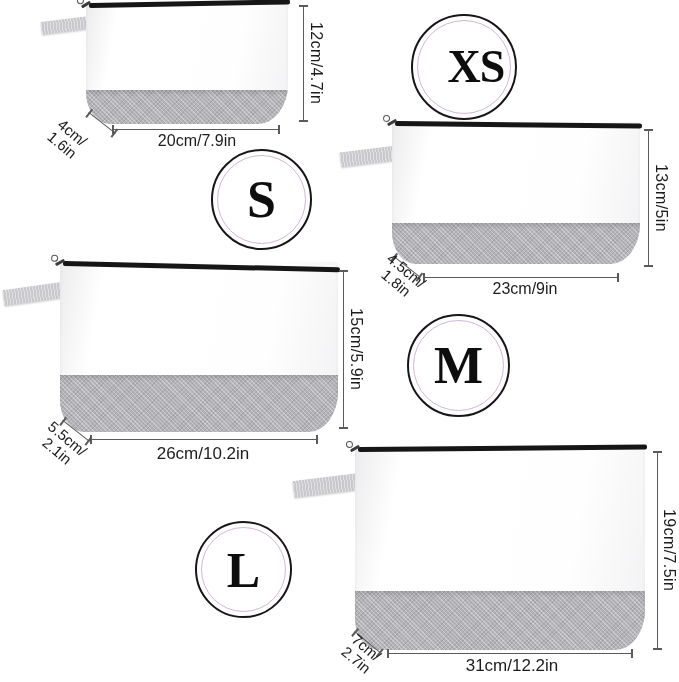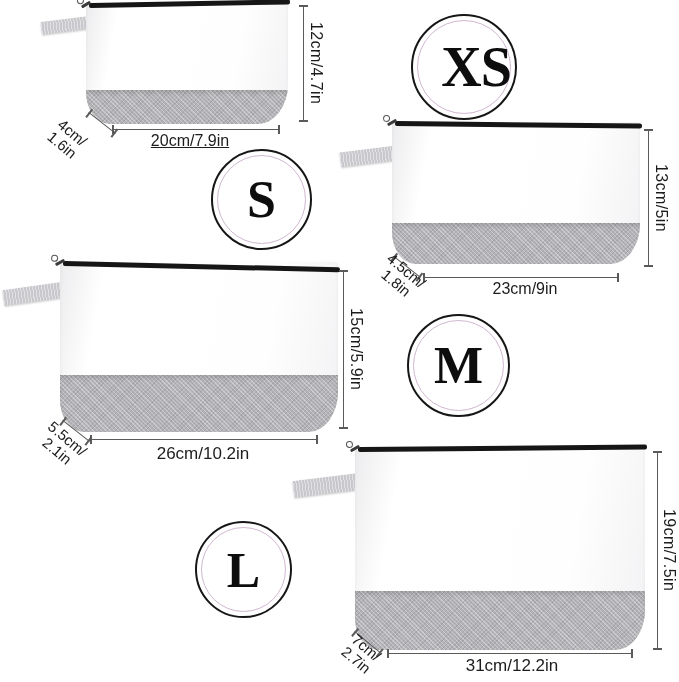--- a/index.html
+++ b/index.html
@@ -64,29 +64,29 @@
       <div class="body">
         <div class="band" style="height:34px;"></div>
       </div>
       <div class="zipper" style="transform:rotate(-1deg);">
         <span class="pull"></span>
       </div>
     </div>
     <div class="vline" style="left:303px;top:5px;height:117px;"></div>
     <div class="h-label" style="left:306px;top:5px;height:117px;">12cm/4.7in</div>
     <div class="hline" style="left:112px;top:129px;width:168px;"></div>
-    <div class="w-label" style="left:115px;top:132px;text-decoration:underline;">20cm/7.9in</div>
+    <div class="w-label" style="left:122px;top:132px;">20cm/7.9in</div>
     <div class="dline" style="left:89px;top:112px;width:34px;transform:rotate(38deg);"></div>
     <div class="d-label" style="left:32px;top:123px;">
       <span>4cm/</span>
       <span>1.6in</span>
     </div>
     <div class="badge" style="left:411px;top:14px;width:106px;height:106px;">
       <div class="inner">
-        <span class="letter" style="font-size:56px;letter-spacing:-1px;margin-left:24px;">XS</span>
+        <span class="letter" style="font-size:46px;letter-spacing:-1px;margin-left:24px;">XS</span>
       </div>
     </div>
   </div>
 
   <div>
     <div class="bag" style="left:392px;top:122px;width:248px;height:142px;">
       <div class="tab" style="left:-52px;top:27px;width:55px;height:15px;transform:rotate(-7deg);"></div>
       <div class="body">
         <div class="band" style="height:41px;"></div>
       </div>

